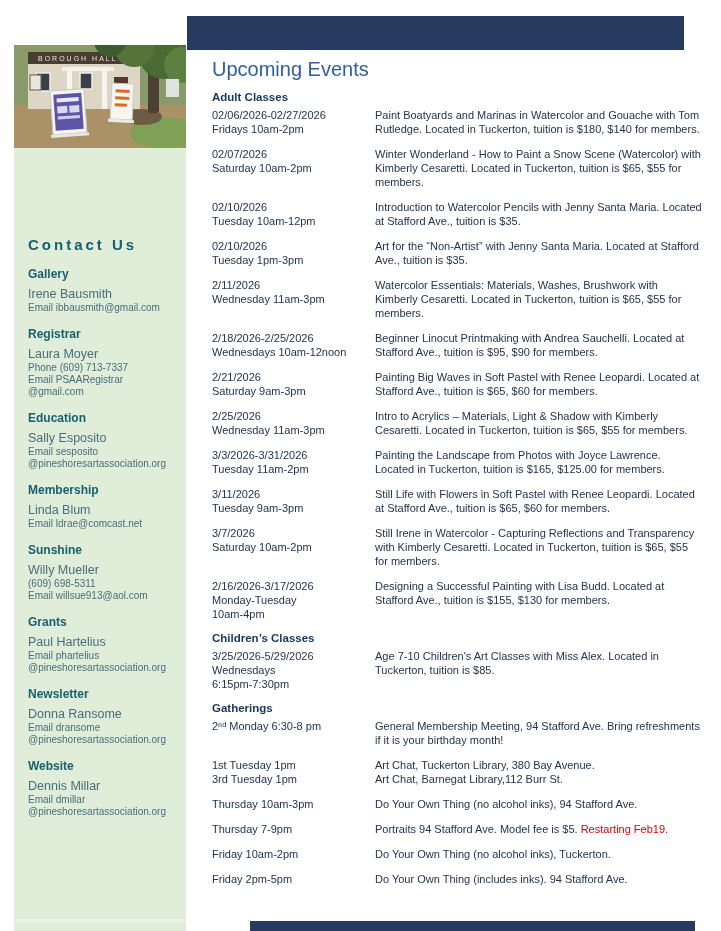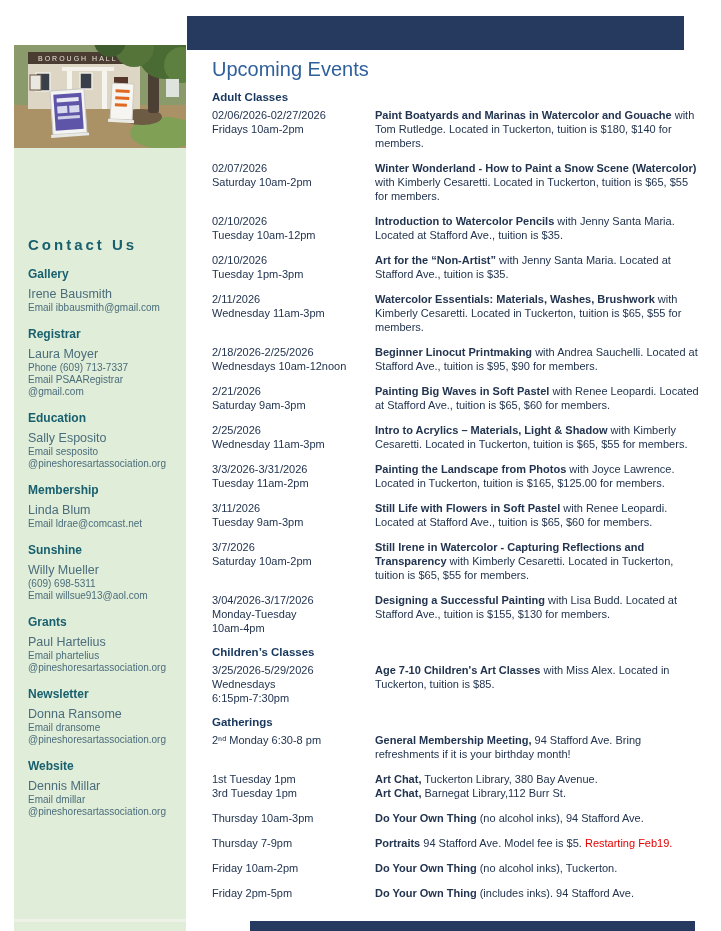--- a/index.html
+++ b/index.html
@@ -39,21 +39,21 @@
   .contact-name{font-size:12.5px;color:var(--contact-gray);line-height:15px}
   .contact-line{font-size:10px;color:var(--contact-gray);line-height:12px}
 
   .main{position:absolute;left:212px;top:58px;width:490px}
   .page-title{margin:0 0 10px 0;font-size:20px;font-weight:400;color:var(--title-blue)}
   .section-heading{font-size:11.5px;font-weight:bold;color:var(--section-navy);margin:10px 0 5px 0}
   #sections > .section-heading:first-child{margin-top:8px}
   .row{display:flex;margin-bottom:11px}
   .when{flex:none;width:163px;font-size:11px;line-height:14px;color:var(--body-navy)}
   .desc{flex:1;font-size:11px;line-height:14px;color:var(--body-navy)}
-  .desc b{font-weight:bold}
+  .desc b{font-weight:normal}
   .red{color:var(--alert-red)}
 </style>
 </head>
 <body>
 
 <div class="topbar"></div>
 
 <div class="photo">
   <svg width="172" height="103" viewBox="0 0 172 103">
     <rect x="0" y="0" width="172" height="103" fill="#8a9a6a"></rect>
@@ -231,21 +231,21 @@
       </div>
       <div class="row">
         <div class="when">
           <div>3/7/2026</div>
           <div>Saturday 10am-2pm</div>
         </div>
         <div class="desc"><b>Still Irene in Watercolor - Capturing Reflections and Transparency</b><span> with Kimberly Cesaretti.  Located in Tuckerton, tuition is $65, $55 for members.</span></div>
       </div>
       <div class="row">
         <div class="when">
-          <div>3/04/2026-3/17/2026</div>
+          <div>2/16/2026-3/17/2026</div>
           <div>Monday-Tuesday</div>
           <div>10am-4pm</div>
         </div>
         <div class="desc"><b>Designing a Successful Painting</b><span> with Lisa Budd.  Located at Stafford Ave., tuition is $155, $130 for members.</span></div>
       </div>
       <div class="section-heading">Children’s Classes</div>
       <div class="row">
         <div class="when">
           <div>3/25/2026-5/29/2026</div>
           <div>Wednesdays</div>

